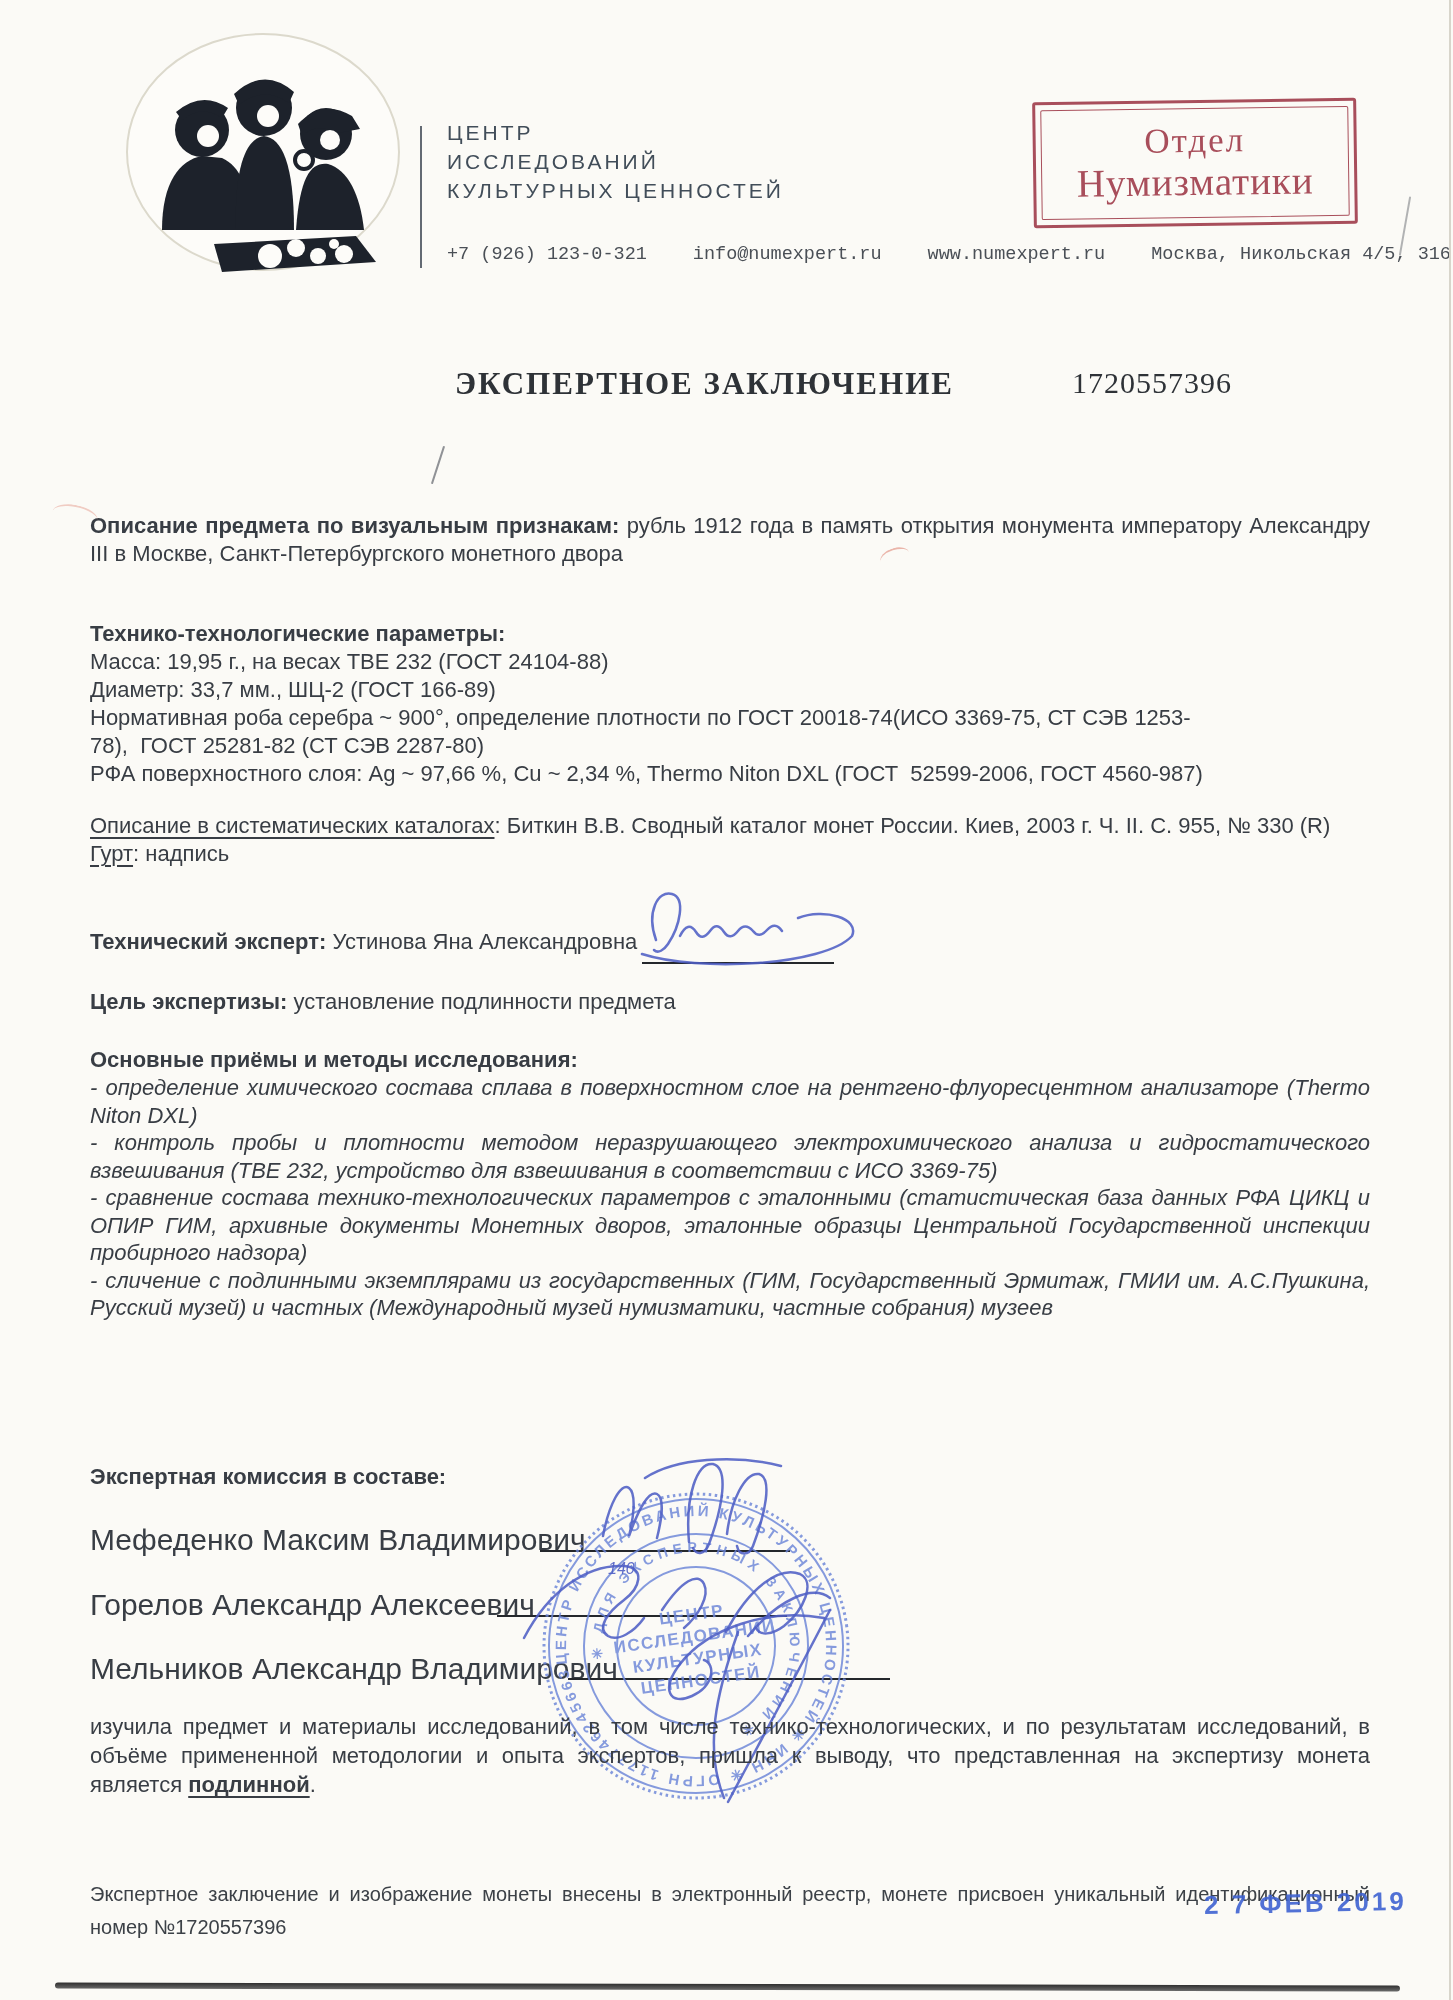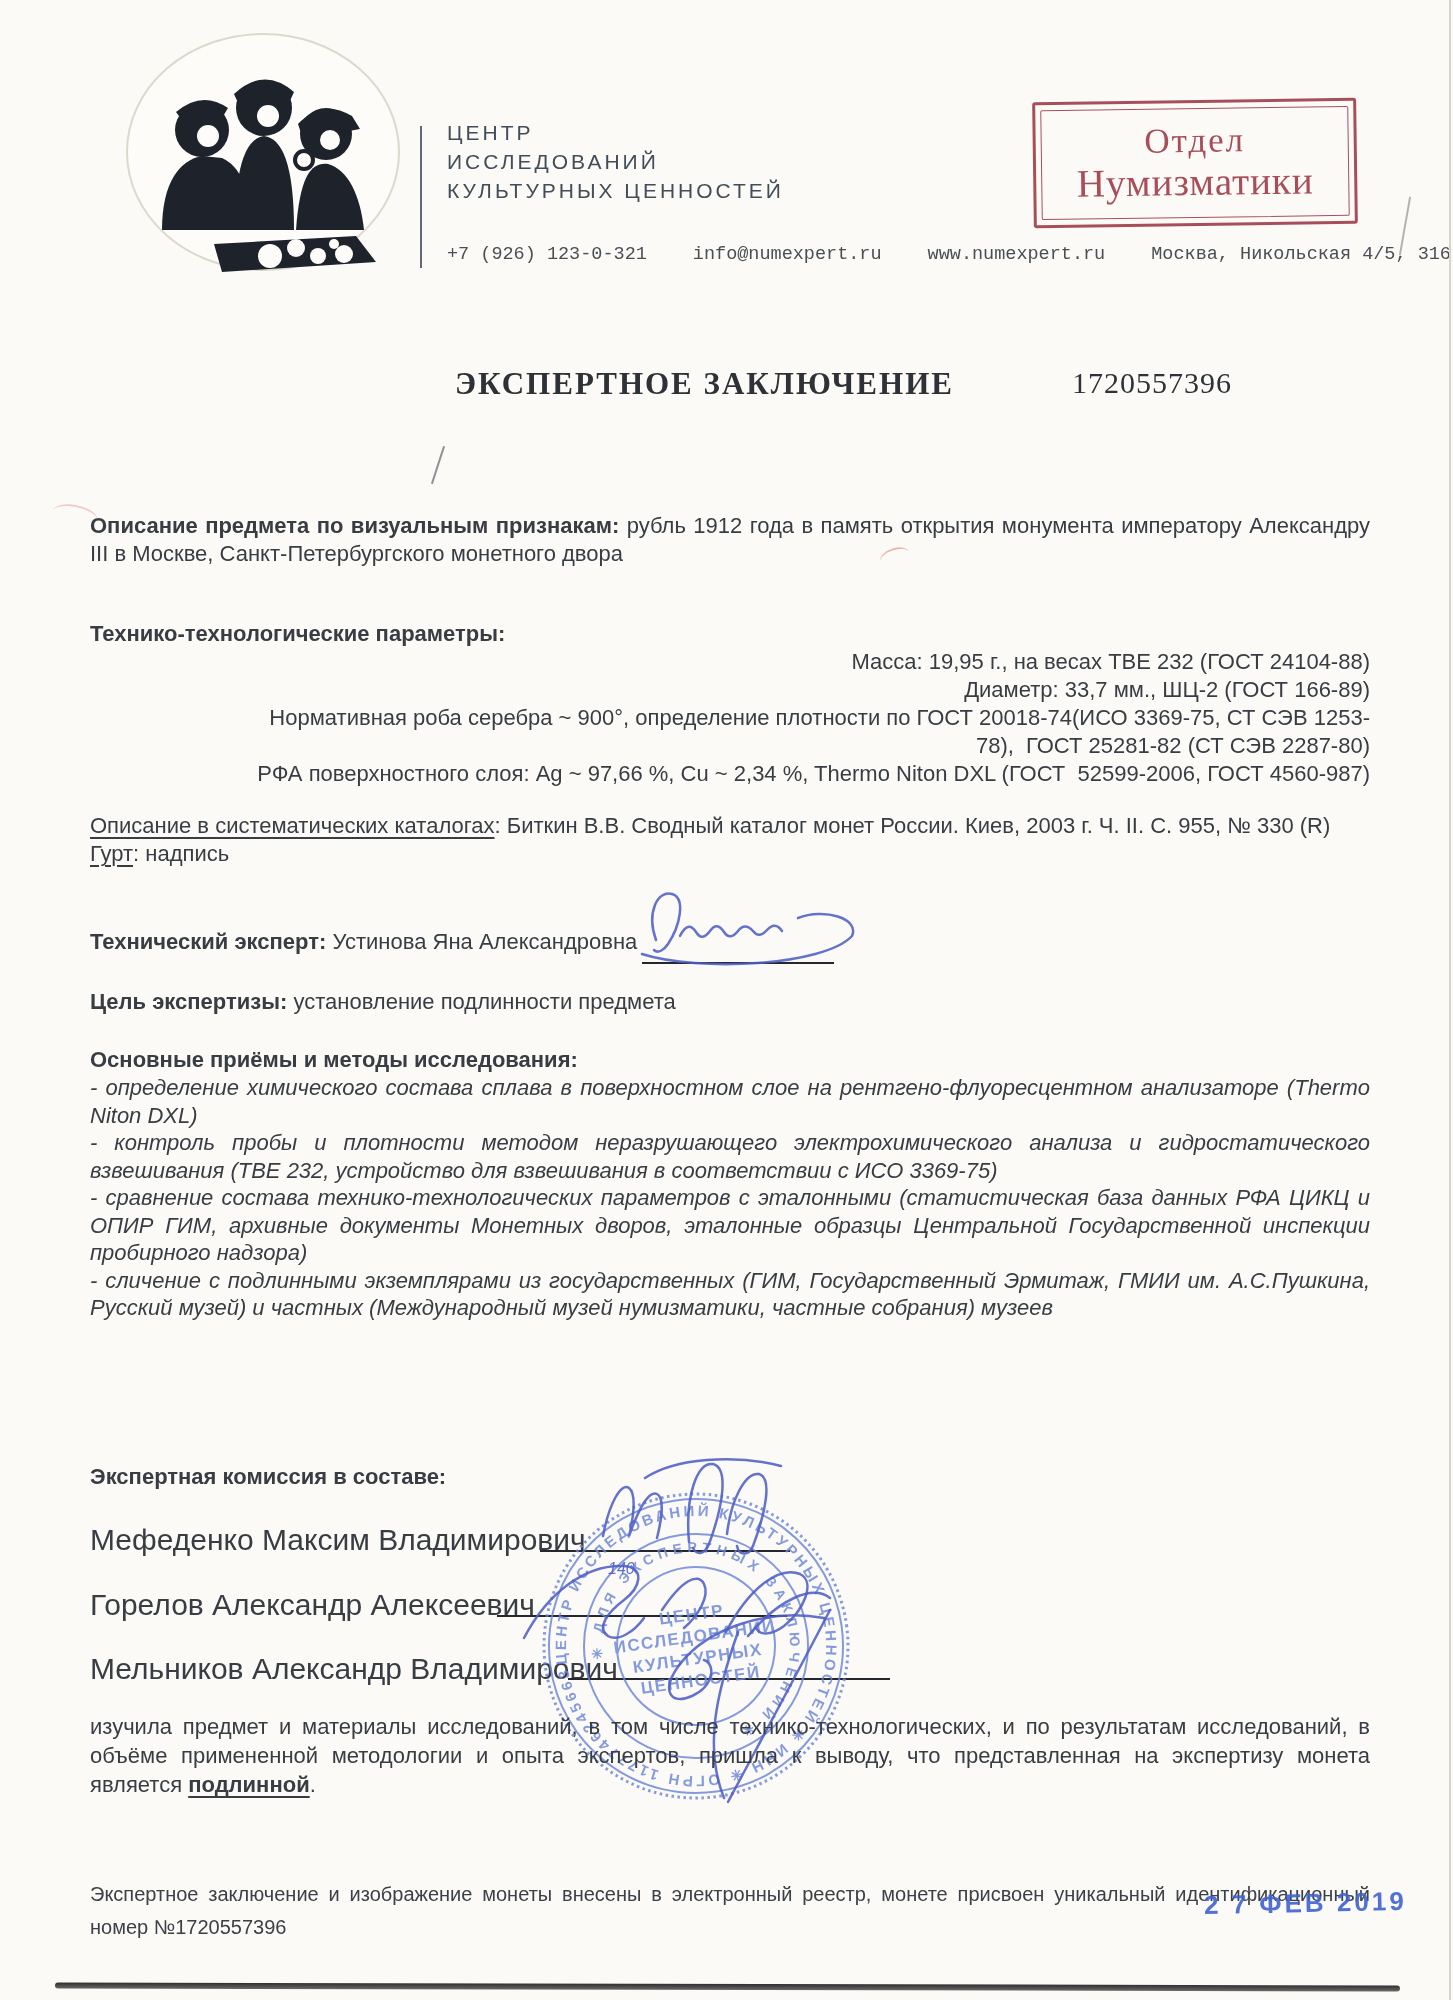--- a/index.html
+++ b/index.html
@@ -36,21 +36,21 @@
   .doc-title{position:absolute;left:455px;top:366px;
     font-family:"Liberation Serif", serif;font-weight:bold;font-size:31px;
     letter-spacing:2px;color:#2e3237;}
   .doc-number{position:absolute;left:1072px;top:366px;
     font-family:"Liberation Serif", serif;font-size:30px;letter-spacing:1px;color:#2e3237;}
   
   .block{position:absolute;left:90px;width:1280px;font-size:22px;line-height:28px;}
   .just{text-align:justify;}
   .b{font-weight:bold;}
   .u{text-decoration:underline;text-underline-offset:4px;text-decoration-thickness:1.5px;}
-  .nowrap-line{white-space:pre;text-align:right;}
+  .nowrap-line{white-space:pre;}
   .methods-item{font-style:italic;text-align:justify;line-height:27.5px;}
   .member-row{position:absolute;left:90px;font-size:30px;white-space:nowrap;}
   .sig-line{position:absolute;border-top:2.5px solid #24272b;height:0;}
   .verdict{font-weight:bold;text-decoration:underline;text-underline-offset:4px;}
   
   .registry{position:absolute;left:90px;top:1878px;width:1280px;
     font-size:20px;line-height:33px;text-align:justify;color:#3c4147;}
   .date-stamp{position:absolute;left:1204px;top:1888px;
     font-size:26px;font-weight:bold;letter-spacing:3px;color:#3f63d2;
     transform:rotate(-1.2deg);opacity:.9;white-space:nowrap;}

